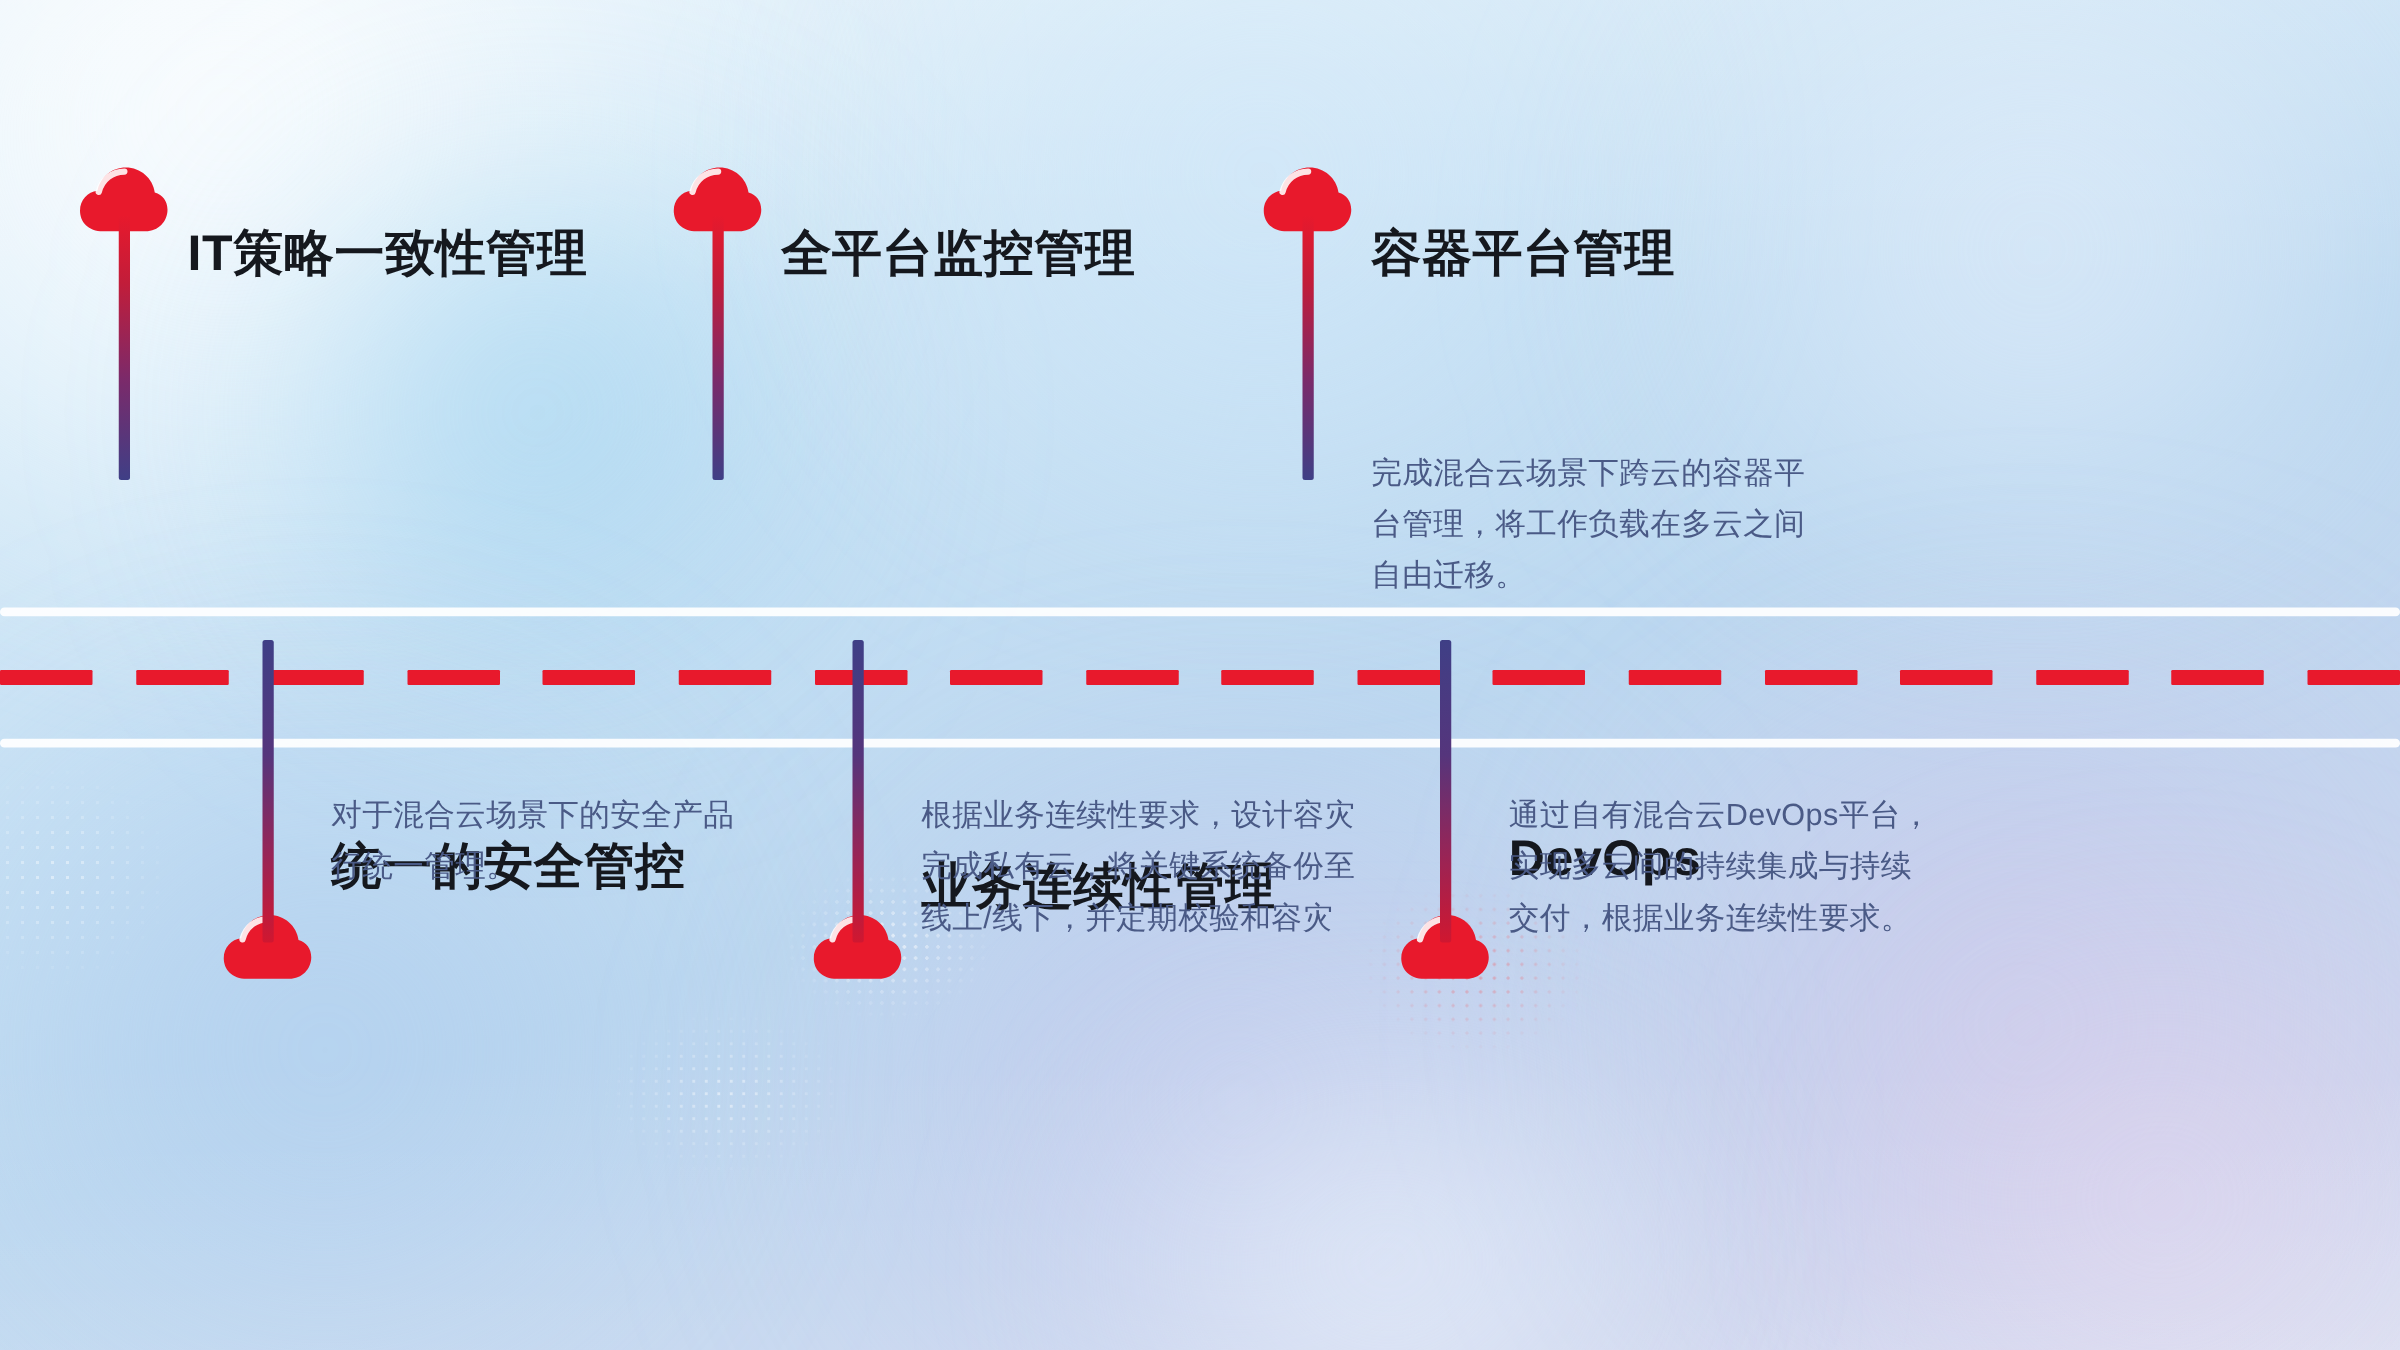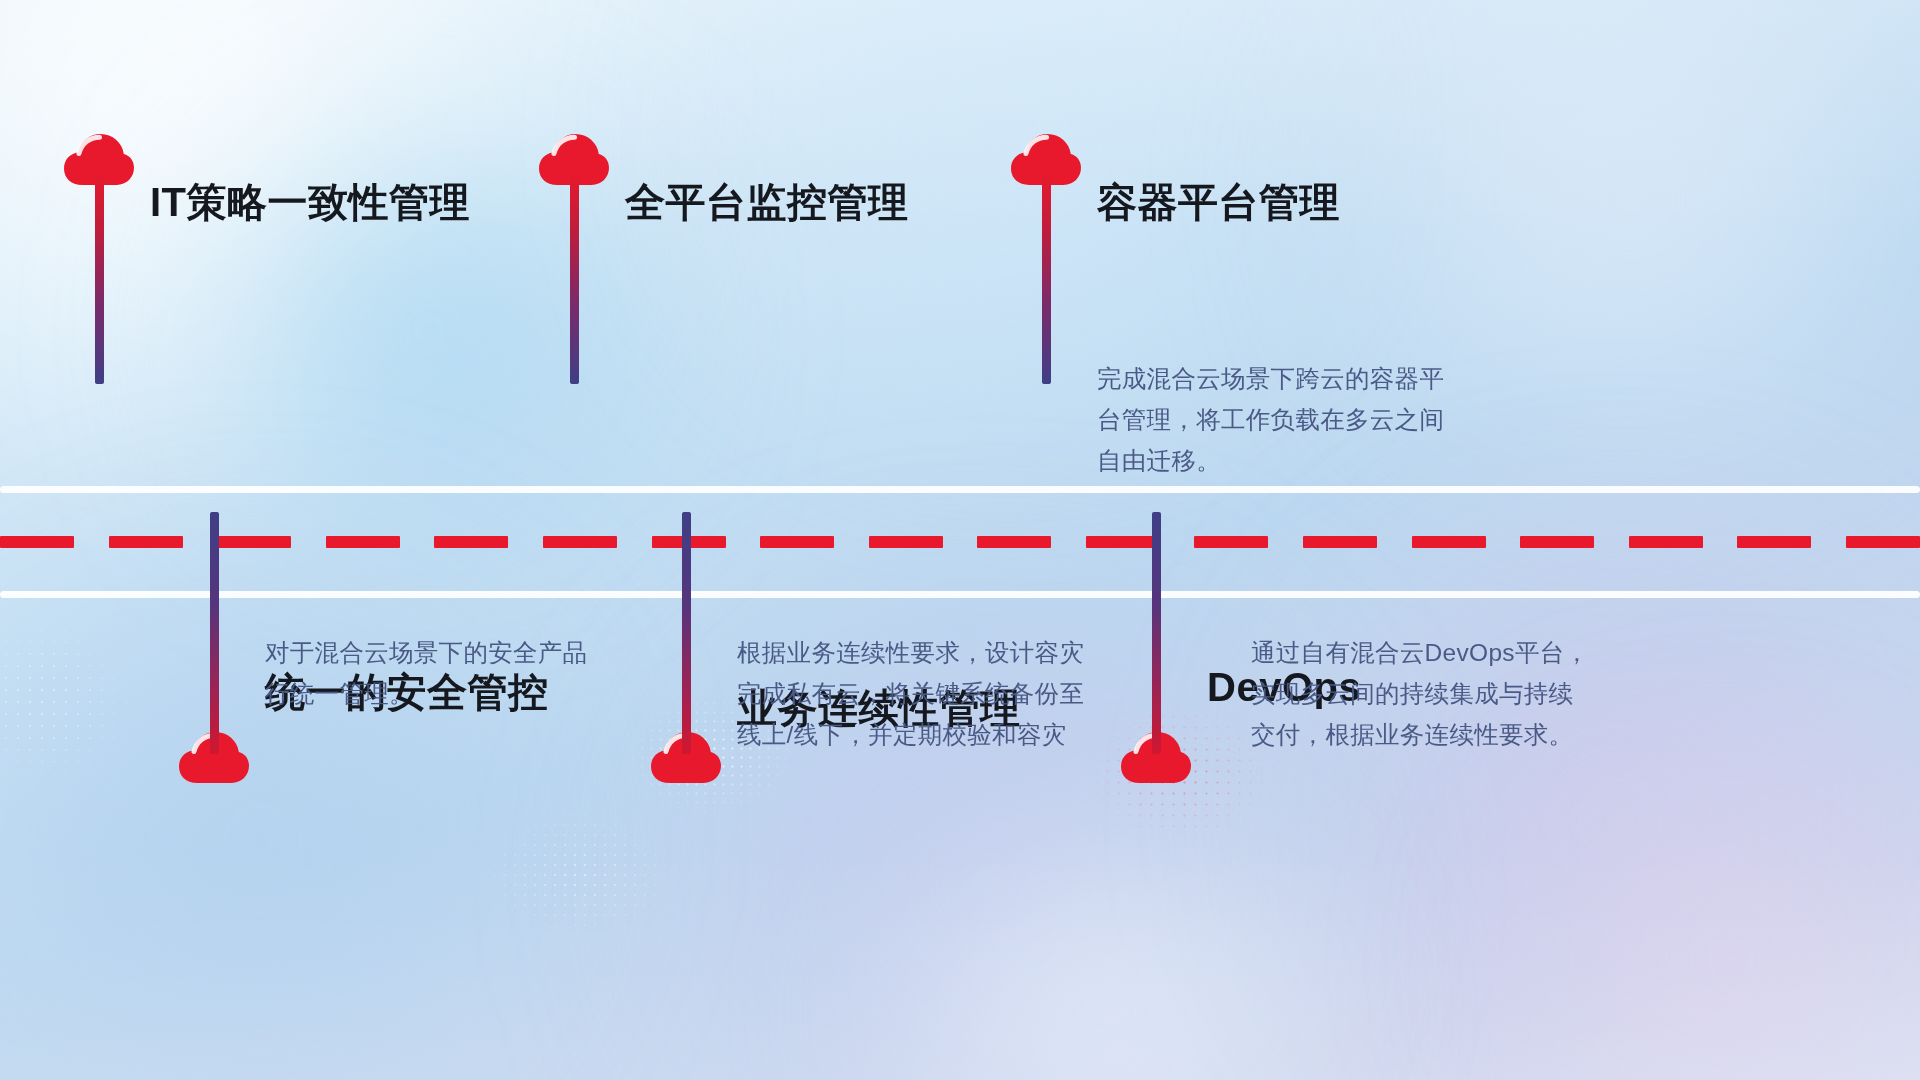--- a/index.html
+++ b/index.html
@@ -195,18 +195,18 @@
       <span class="ln">线上/线下，并定期校验和容灾</span>
     </div>
     <div class="cloud" style="left: 1119px; top: 730px;">
       <svg viewBox="0 0 74 56" xmlns="http://www.w3.org/2000/svg">
         <path d="M20.5 53 C8.5 53 2 45.5 2 36.5 C2 28 8 21.5 16 20.6 C18.2 9.5 27.6 2 38.6 2 C50.5 2 60.3 10.6 61.8 22 C68.2 23.6 72 29.2 72 35.8 C72 45.2 64.6 53 54.5 53 Z" fill="#e8192c"></path>
         <path d="M17 21.5 C19.5 11.5 27.8 5.2 37.5 5.2" stroke="#ffffff" stroke-opacity="0.88" stroke-width="5" stroke-linecap="round" fill="none"></path>
       </svg>
     </div>
     <div class="stem up" style="left: 1152px; top: 512px; height: 242px;"></div>
     <div class="title" style="position: absolute; left: 1207px; top: 665px;">DevOps</div>
-    <div class="body" style="position: absolute; left: 1207px; top: 632px; margin-left: 44px;">
+    <div class="body" style="position: absolute; left: 1207px; top: 632px;">
       <span class="ln">通过自有混合云DevOps平台，</span>
       <span class="ln">实现多云间的持续集成与持续</span>
       <span class="ln">交付，根据业务连续性要求。</span>
     </div>
   </div>
 
 </body></html>

